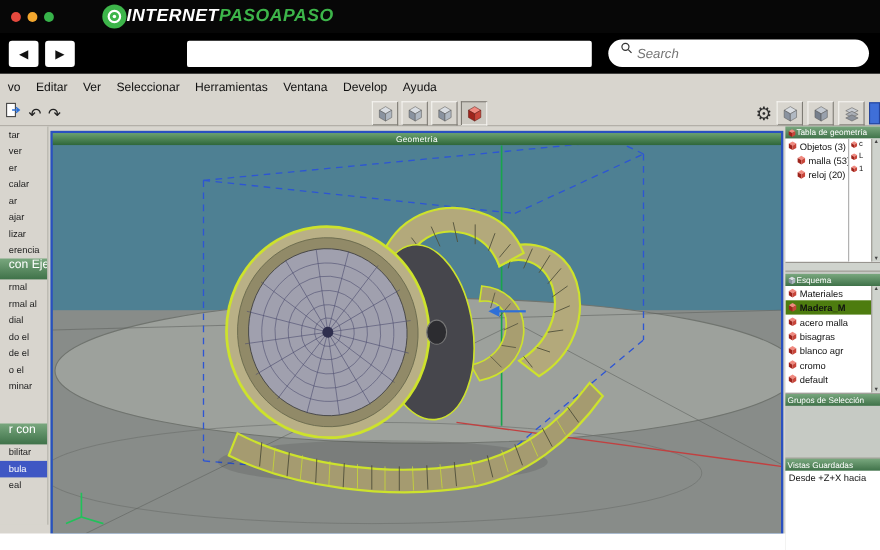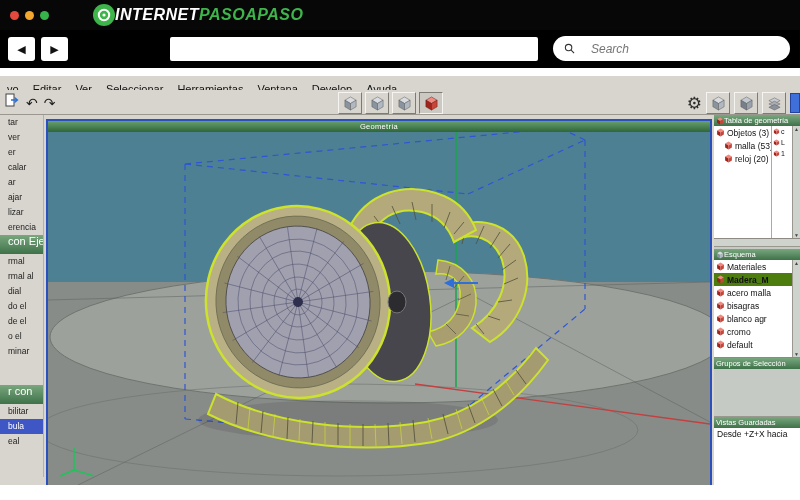--- a/index.html
+++ b/index.html
@@ -15,25 +15,25 @@
   .brand-circle{width:22px;height:22px;border-radius:50%;background:#3db54a;display:flex;align-items:center;justify-content:center;}
   .brand-text{font-size:16px;font-weight:bold;font-style:italic;letter-spacing:.5px;}
   .brand-text .w{color:#fff;} .brand-text .g{color:#3db54a;}
 
   
   .navbar{position:absolute;top:30px;left:0;width:800px;height:38px;background:#000;}
   .nav-btn{position:absolute;top:7px;width:27px;height:24px;background:#fff;border:none;border-radius:3px;
            display:flex;align-items:center;justify-content:center;font-size:11px;color:#111;cursor:pointer;}
   .nav-back{left:8px;} .nav-fwd{left:41px;}
   .urlbar{position:absolute;left:170px;top:7px;width:368px;height:24px;background:#fff;border:none;border-radius:2px;font-size:12px;padding:0 6px;box-sizing:border-box;}
-  .searchbar{position:absolute;left:553px;top:6px;width:237px;height:25px;background:#fff;border-radius:13px;display:flex;align-items:center;padding-left:11px;gap:14px;box-sizing:border-box;}
+  .searchbar{position:absolute;left:553px;top:6px;width:237px;height:25px;background:#fff;border-radius:13px;display:flex;padding-left:11px;gap:2px;box-sizing:border-box;}
   .searchbar input{border:none;outline:none;font-size:12px;color:#333;width:185px;background:transparent;font-style:italic;}
 
   
-  .menubar{position:absolute;top:76px;left:0;width:800px;height:26px;background:#d8d5ce;border-bottom:1px solid #9a978f;
+  .menubar{position:absolute;top:67px;left:0;width:800px;height:26px;background:#d8d5ce;border-bottom:1px solid #9a978f;
            display:flex;align-items:center;font-size:11px;color:#111;box-sizing:border-box;}
   .menu-item{padding:0 7px;cursor:default;}
 
   
   .toolbar{position:absolute;top:90px;left:0;width:800px;height:25px;background:#d8d5ce;border-bottom:1px solid #9a978f;box-sizing:border-box;}
   .tb-left{position:absolute;left:4px;top:2px;display:flex;align-items:center;gap:6px;}
   .tb-glyph{font-size:14px;color:#222;line-height:20px;cursor:pointer;}
   .tb-center{position:absolute;left:338px;top:2px;display:flex;gap:3px;}
   .tb-right{position:absolute;right:0px;top:2px;display:flex;gap:4px;align-items:center;}
   .tb-btn{width:22px;height:20px;background:#d8d5ce;border:1px solid;border-color:#f5f4f0 #7e7b74 #7e7b74 #f5f4f0;

